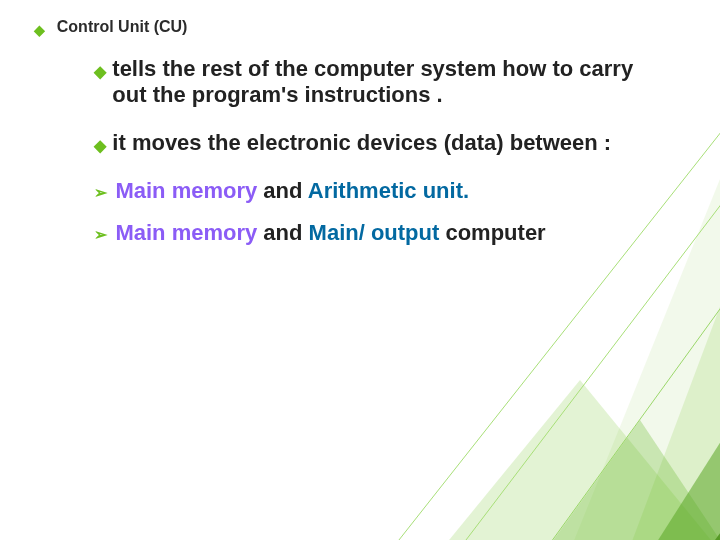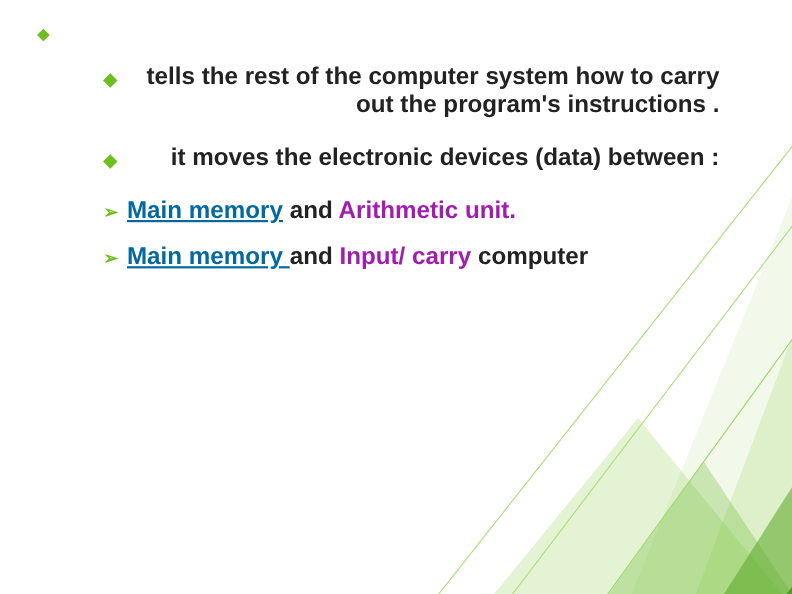--- a/index.html
+++ b/index.html
@@ -65,41 +65,41 @@
     display: flex;
     align-items: flex-start;
   }
   .lvl2 .bullet {
     color: #6dbf1f;
     font-size: 16px;
     margin-right: 6px;
     margin-top: 6px;
     flex: 0 0 auto;
   }
-  .lvl2 .txt { flex: 1; text-align: right; }
+  .lvl2 .txt { flex: 1; }
   .lvl2 .txt .lead { }
   .lvl2 .txt .rest { }
   .chev-item {
     font-size: 22px;
     color: #222;
     font-weight: 700;
     margin-bottom: 16px;
     display: flex;
     align-items: flex-start;
   }
   .chev-item .bullet {
     color: #6dbf1f;
     font-size: 16px;
     margin-right: 8px;
     margin-top: 5px;
     flex: 0 0 auto;
   }
   .chev-item .txt { flex: 1; }
-  .red { color: #a21caf; }
-  .mm { color: #0369a1; text-decoration: underline; }
+  .red { color: #0369a1; }
+  .mm { color: #8b5cf6; }
 </style>
 </head>
 <body>
 
 <div class="slide">
   <svg class="bg-art" viewBox="0 0 420 520" preserveAspectRatio="xMaxYMax meet">
     <polygon points="420,0 420,520 210,520" fill="#7ec93a" opacity="0.10"></polygon>
     <polygon points="420,120 420,520 270,520" fill="#7ec93a" opacity="0.18"></polygon>
     <polygon points="420,520 60,520 240,300" fill="#7ec93a" opacity="0.22"></polygon>
     <polygon points="420,520 170,520 300,340" fill="#69b82e" opacity="0.30"></polygon>
@@ -108,20 +108,21 @@
     <line x1="-20" y1="560" x2="430" y2="-10" stroke="#a8df78" stroke-width="1"></line>
     <line x1="50" y1="560" x2="430" y2="60" stroke="#a8df78" stroke-width="1"></line>
     <line x1="140" y1="560" x2="430" y2="160" stroke="#9bd76a" stroke-width="1"></line>
   </svg>
 
 
   <div class="content">
 
     <div class="lvl1">
       <span class="bullet">◆</span>
+      <span>Control Unit (CU)</span>
     </div>
 
     <div class="lvl2-block">
 
       <div class="lvl2">
         <span class="bullet">◆</span>
         <span class="txt">
           <span class="lead">tells</span><span class="rest"> the rest of the computer system how to carry out the program's instructions .</span>
         </span>
       </div>
@@ -136,19 +137,19 @@
       <div class="chev-item">
         <span class="bullet">➢</span>
         <span class="txt">
           <span class="mm">Main memory</span><span> and </span><span class="red">Arithmetic unit.</span>
         </span>
       </div>
 
       <div class="chev-item">
         <span class="bullet">➢</span>
         <span class="txt">
-          <span class="mm">Main memory </span><span> and </span><span class="red">Input/ carry</span><span> computer</span>
+          <span class="mm">Main memory </span><span> and </span><span class="red">Main/ output</span><span> computer</span>
         </span>
       </div>
 
     </div>
   </div>
 </div>
 
 </body></html>

